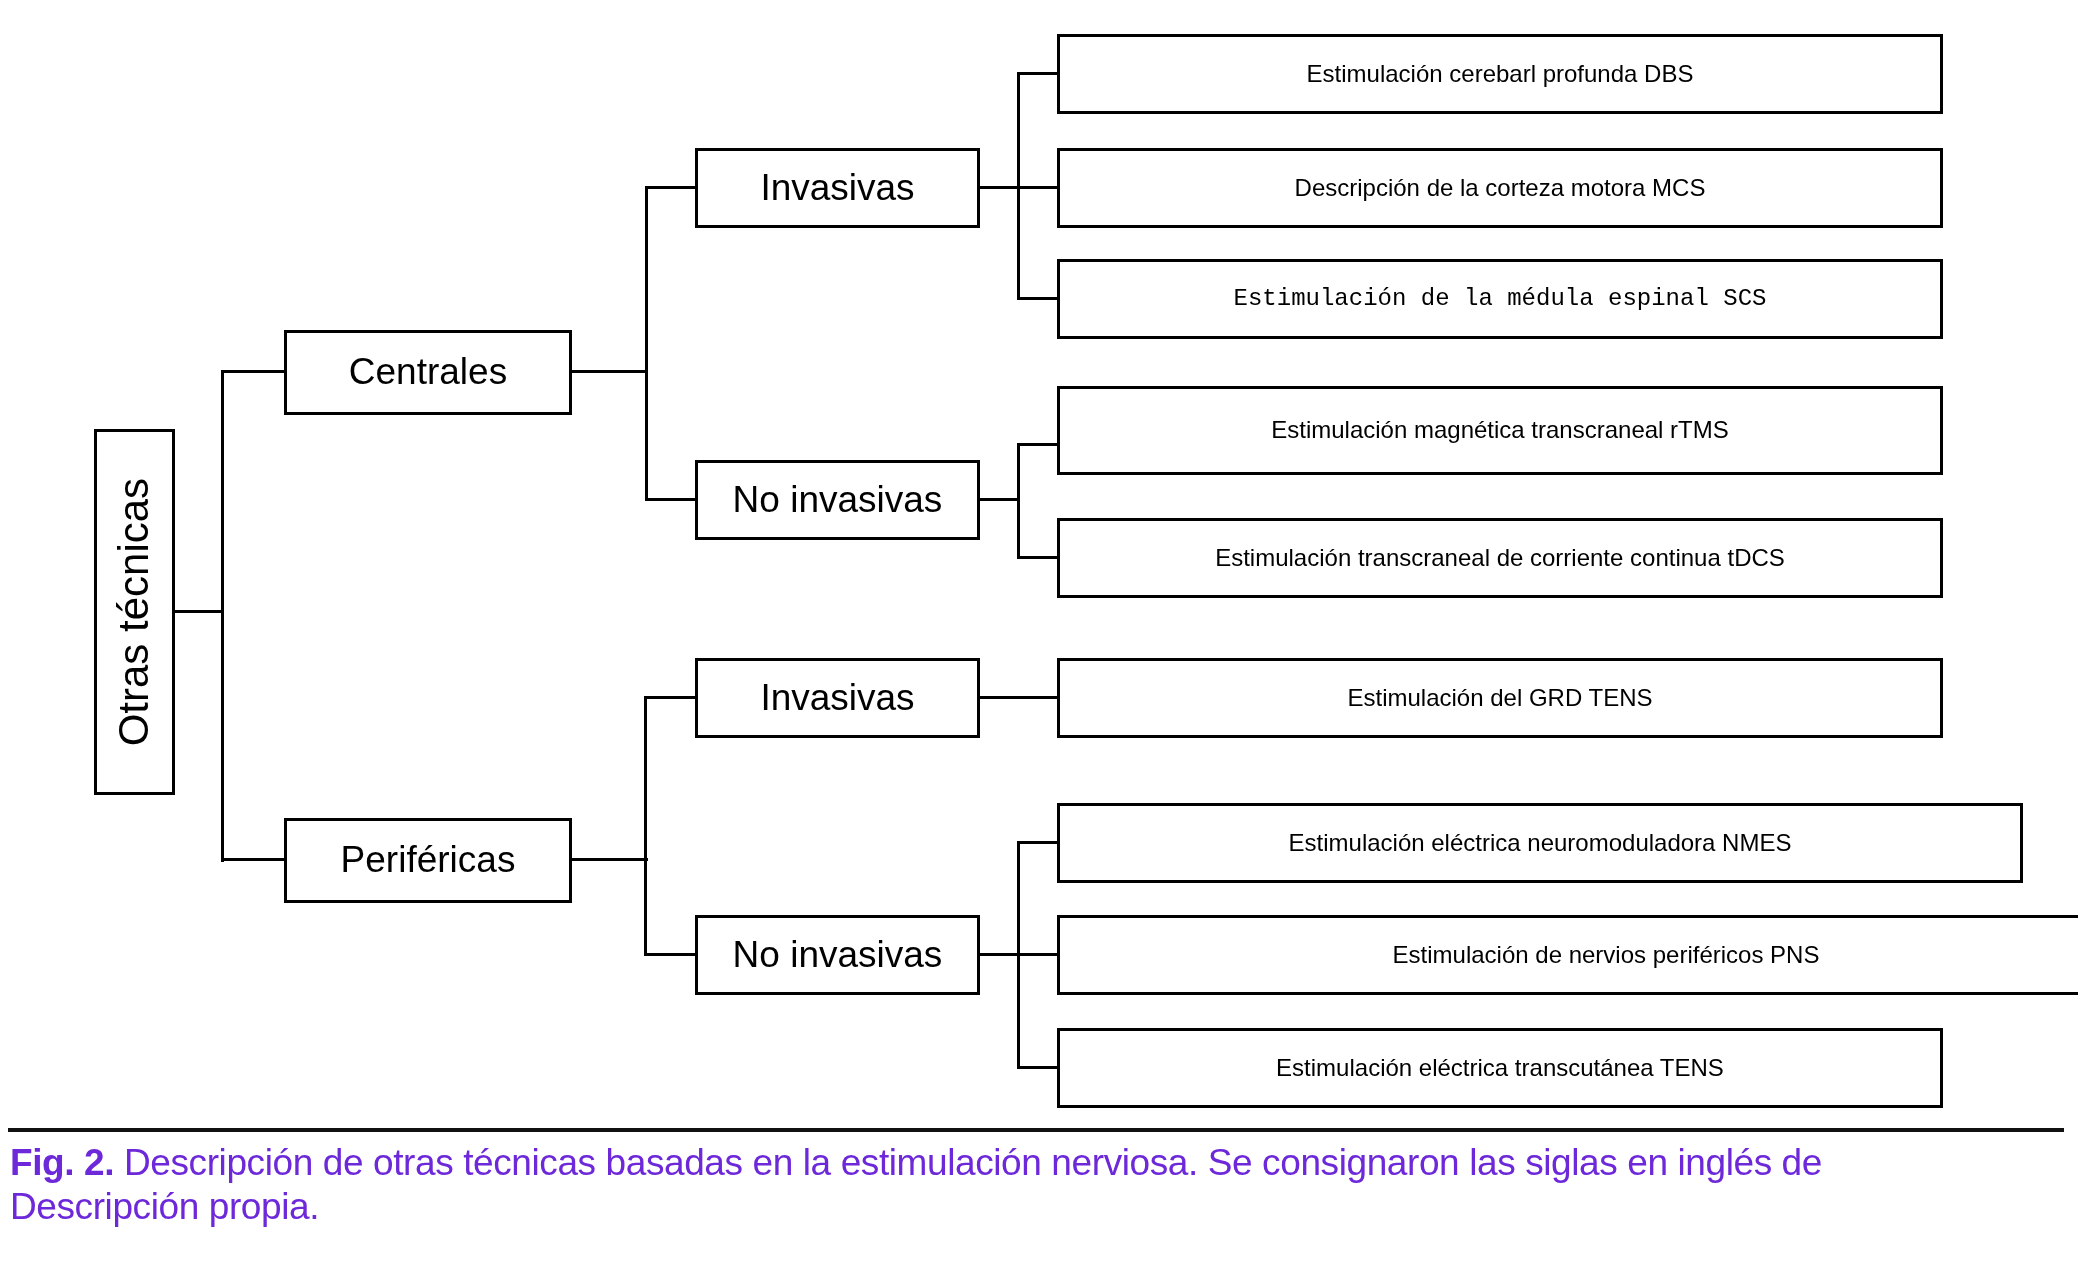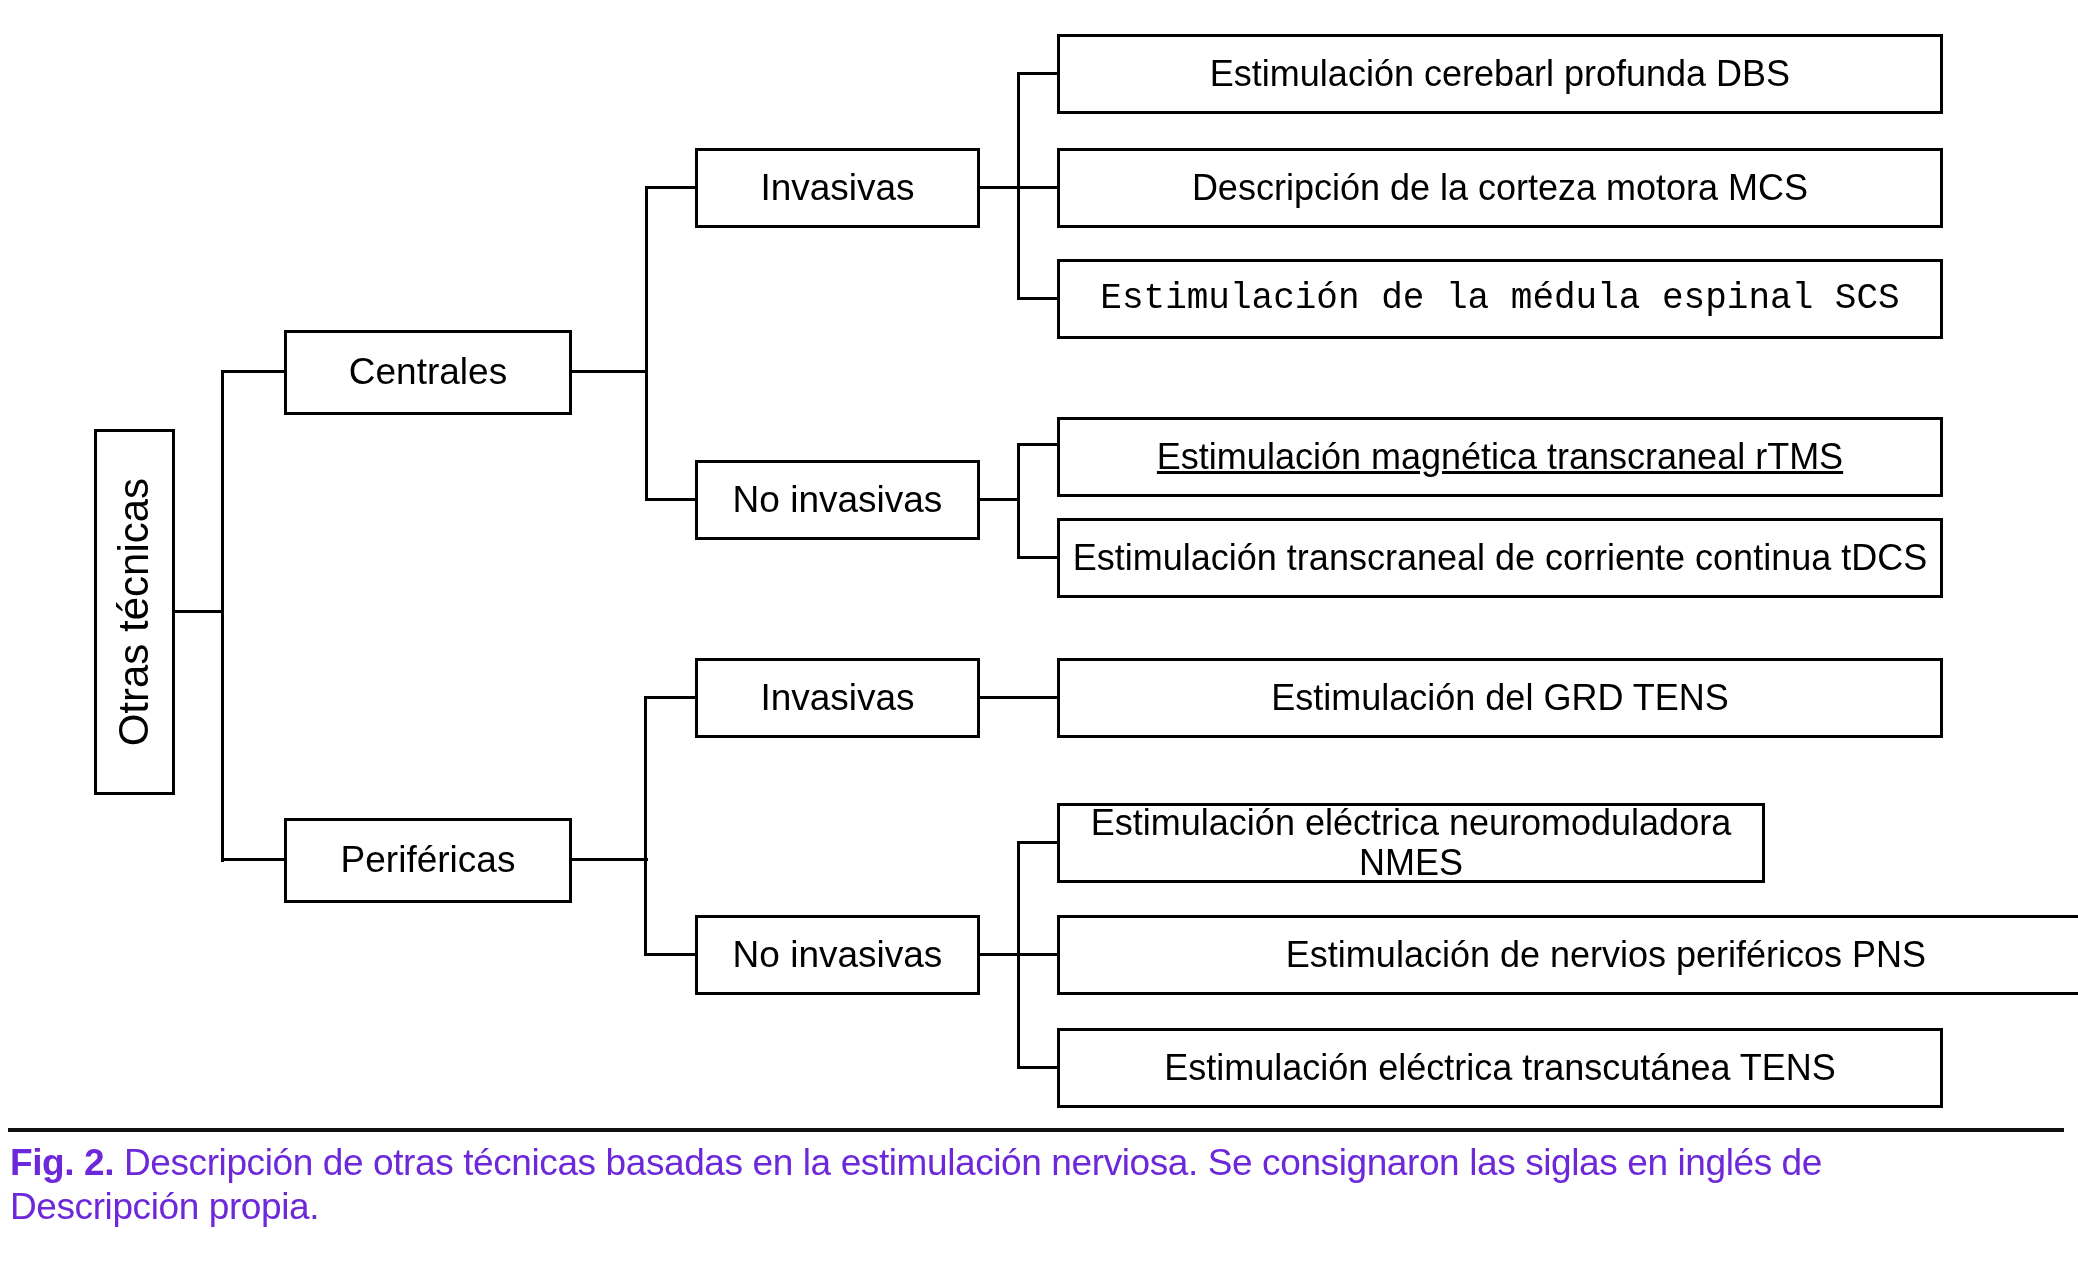--- a/index.html
+++ b/index.html
@@ -21,21 +21,21 @@
     box-sizing: border-box;
     border: 3px solid #000000;
     background: #ffffff;
     display: flex;
     align-items: center;
     justify-content: center;
     text-align: center;
     line-height: 1.1;
   }
   .node { font-size: 37px; }
-  .leaf { font-size: 36px; }
+  .leaf { font-size: 24px; }
   .root-box { font-size: 42px; }
   .root-box .vtext {
     transform: rotate(-90deg);
     white-space: nowrap;
   }
   .h, .v {
     position: absolute;
     background: #000000;
   }
   .h { height: 3px; }
@@ -92,30 +92,30 @@
 
   <div class="box leaf" style="left:1057px; top:34px; width:886px; height:80px;">
     <span>Estimulación cerebarl profunda DBS</span>
   </div>
   <div class="box leaf" style="left:1057px; top:148px; width:886px; height:80px;">
     <span>Descripción de la corteza motora MCS</span>
   </div>
   <div class="box leaf" style="left:1057px; top:259px; width:886px; height:80px;font-family:Liberation Mono, monospace;">
     <span>Estimulación de la médula espinal SCS</span>
   </div>
-  <div class="box leaf" style="left:1057px; top:417px; width:886px; height:80px;text-decoration:underline;">
+  <div class="box leaf" style="left:1057px; top:386px; width:886px; height:89px;">
     <span>Estimulación magnética transcraneal rTMS</span>
   </div>
   <div class="box leaf" style="left:1057px; top:518px; width:886px; height:80px;">
     <span>Estimulación transcraneal de corriente continua tDCS</span>
   </div>
   <div class="box leaf" style="left:1057px; top:658px; width:886px; height:80px;">
     <span>Estimulación del GRD TENS</span>
   </div>
-  <div class="box leaf" style="left:1057px; top:803px; width:708px; height:80px;">
+  <div class="box leaf" style="left:1057px; top:803px; width:966px; height:80px;">
     <span>Estimulación eléctrica neuromoduladora NMES</span>
   </div>
   <div class="box leaf" style="left:1057px; top:915px; width:1062px; height:80px;padding-left:36px;">
     <span>Estimulación de nervios periféricos PNS</span>
   </div>
   <div class="box leaf" style="left:1057px; top:1028px; width:886px; height:80px;justify-content:center;">
     <span>Estimulación eléctrica transcutánea TENS</span>
   </div>
 
   <div class="h" style="left:175px; top:610px; width:48px;"></div>

